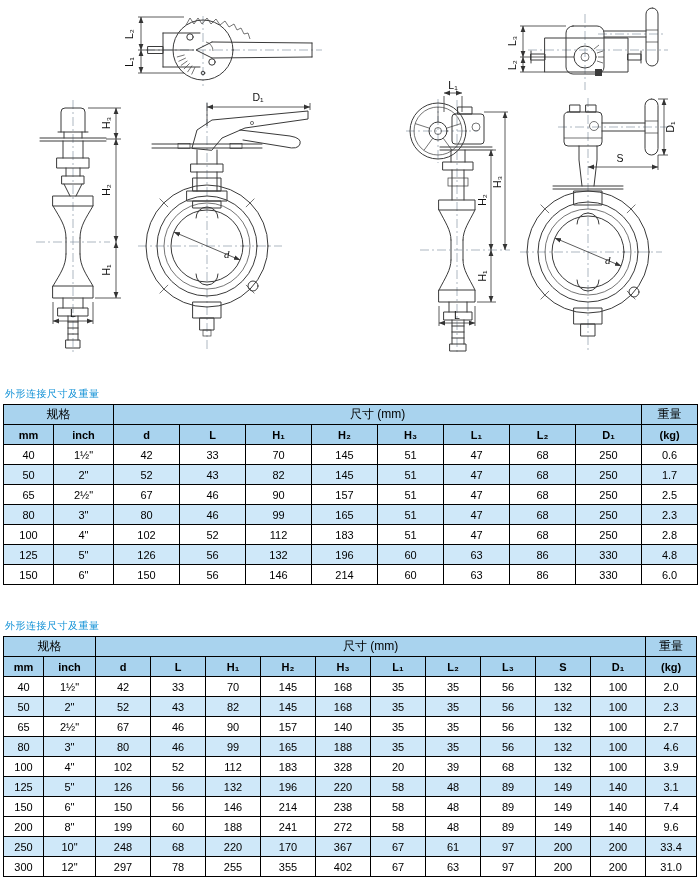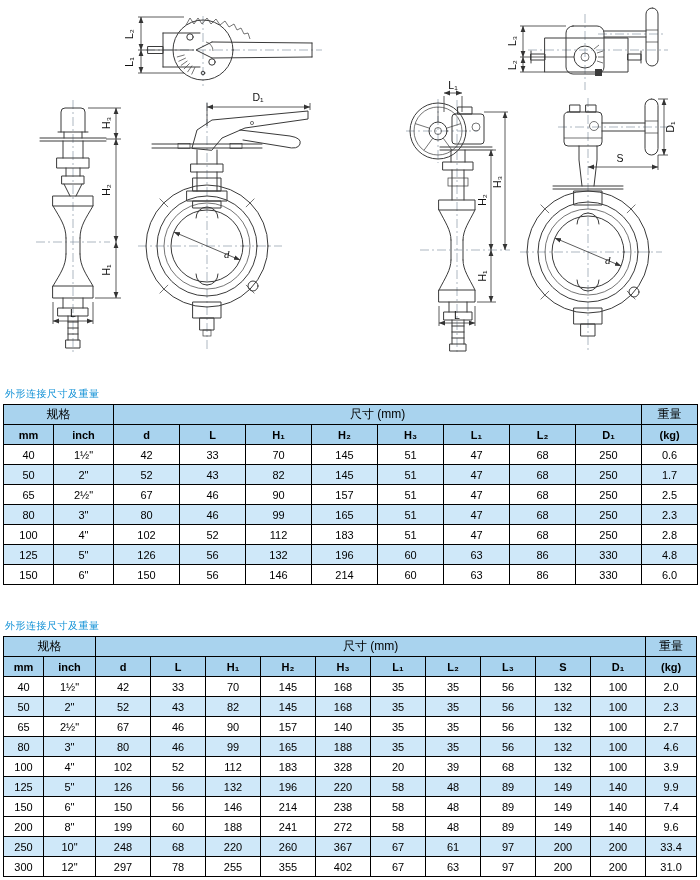--- a/index.html
+++ b/index.html
@@ -470,21 +470,21 @@
         <td>126</td>
         <td>56</td>
         <td>132</td>
         <td>196</td>
         <td>220</td>
         <td>58</td>
         <td>48</td>
         <td>89</td>
         <td>149</td>
         <td>140</td>
-        <td>9.9</td>
+        <td>3.1</td>
       </tr>
       <tr>
         <td>150</td>
         <td>6"</td>
         <td>150</td>
         <td>56</td>
         <td>146</td>
         <td>214</td>
         <td>238</td>
         <td>58</td>
@@ -508,21 +508,21 @@
         <td>149</td>
         <td>140</td>
         <td>9.6</td>
       </tr>
       <tr class="stripe">
         <td>250</td>
         <td>10"</td>
         <td>248</td>
         <td>68</td>
         <td>220</td>
-        <td>260</td>
+        <td>170</td>
         <td>367</td>
         <td>67</td>
         <td>61</td>
         <td>97</td>
         <td>200</td>
         <td>200</td>
         <td>33.4</td>
       </tr>
       <tr>
         <td>300</td>

